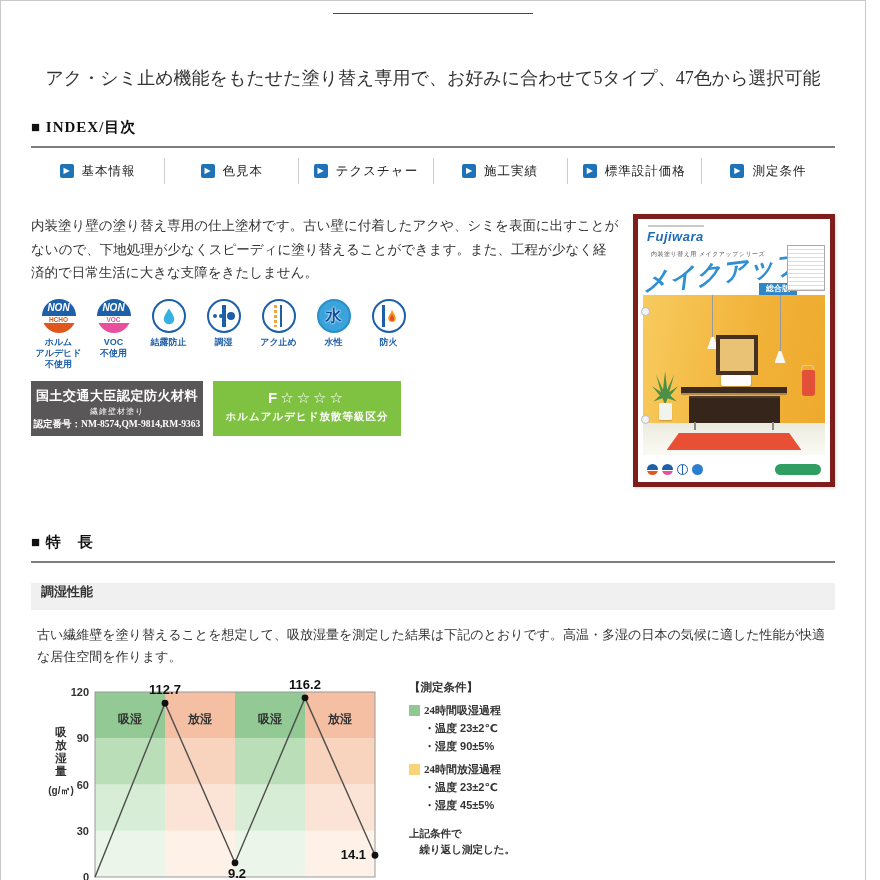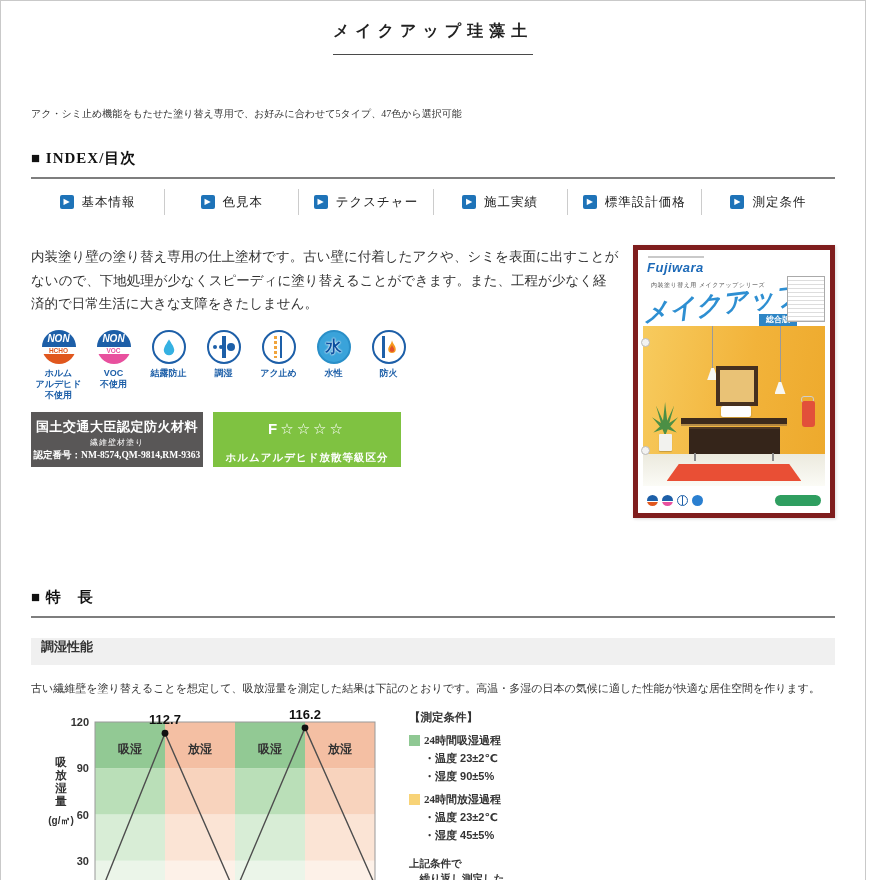--- a/index.html
+++ b/index.html
@@ -3,21 +3,21 @@
 <meta charset="utf-8">
 <style>
   html,body{margin:0;padding:0;background:#fff;}
   body{font-family:"Liberation Serif","DejaVu Serif",serif;color:#333;}
   .page{position:relative;width:864px;min-height:876px;margin:0;border:1px solid #c9c9c9;background:#fff;overflow:hidden;}
   .content{padding:0 30px;}
 
   
   .page-title{margin:20px 0 0;text-align:center;font-size:16px;font-weight:bold;letter-spacing:6px;color:#222;}
   .title-underline{width:200px;margin:12px auto 0;border-bottom:1px solid #4a4a4a;height:0;}
-  .subtitle{margin:52px 0 0;text-align:left;font-size:10px;color:#333;}
+  .subtitle{margin:52px 0 0;text-align:center;font-size:18px;color:#333;}
 
   .section-heading{margin:28px 0 0;font-size:15px;font-weight:bold;color:#111;letter-spacing:1px;}
   .rule{border:none;border-top:2px solid #7e7e7e;margin:9px 0 0;}
 
   
   .nav-row{display:flex;align-items:center;height:42px;margin-top:2px;}
   .nav-item{flex:1;display:flex;align-items:center;justify-content:center;gap:8px;height:26px;border-right:1px solid #ccc;cursor:pointer;}
   .nav-item:last-child{border-right:none;}
   .nav-ic{display:inline-block;width:14px;height:14px;background:#1e73b8;color:#fff;border-radius:2px;font-size:8px;line-height:14px;text-align:center;font-family:"Liberation Sans","DejaVu Sans",sans-serif;}
   .nav-label{font-size:12.5px;color:#222;letter-spacing:1px;white-space:nowrap;}
@@ -49,21 +49,21 @@
   .flame{position:absolute;left:52%;top:50%;transform:translate(-25%,-50%);width:12px;height:17px;}
   .flabel{margin-top:4px;font:bold 9px/1.25 "Liberation Sans","DejaVu Sans",sans-serif;color:#1d5fa8;}
 
   .cert-row{display:flex;gap:10px;margin-top:10px;}
   .cert-dark{width:172px;height:55px;background:#595757;color:#fff;text-align:center;box-sizing:border-box;padding-top:6px;}
   .cert-dark .c1{font-size:13px;font-weight:bold;letter-spacing:.5px;}
   .cert-dark .c2{font-size:8px;margin-top:1px;letter-spacing:1px;}
   .cert-dark .c3{font-size:9.5px;font-weight:bold;margin-top:1px;}
   .cert-green{width:188px;height:55px;background:#7fc241;color:#fff;text-align:center;box-sizing:border-box;padding-top:8px;font-family:"Liberation Sans","DejaVu Sans",sans-serif;}
   .cert-green .c1{font-size:15px;font-weight:bold;letter-spacing:3px;}
-  .cert-green .c2{font-size:10.5px;font-weight:bold;margin-top:13px;letter-spacing:1px;}
+  .cert-green .c2{font-size:10.5px;font-weight:bold;margin-top:3px;letter-spacing:1px;}
 
   
   .catalog{width:192px;height:263px;flex-shrink:0;position:relative;background:#fff;border:5px solid #7f1d1d;box-shadow:1px 1px 3px rgba(0,0,0,.15);font-family:"Liberation Sans","DejaVu Sans",sans-serif;}
   .cat-tagline{position:absolute;top:6px;left:10px;width:56px;height:2px;background:#c9c9c9;}
   .cat-brand{position:absolute;top:10px;left:9px;font-style:italic;font-weight:bold;font-size:13px;color:#1d6ab8;letter-spacing:.5px;}
   .cat-series{position:absolute;top:31px;left:13px;font-size:6px;color:#555;letter-spacing:.5px;white-space:nowrap;}
   .cat-title{position:absolute;top:37px;left:4px;width:150px;font-style:italic;font-weight:bold;font-size:26px;color:#2e8fd2;transform:rotate(-7deg);text-shadow:1px 1px 0 #fff;white-space:nowrap;}
   .cat-edition{position:absolute;top:64px;right:33px;background:#2e86c6;color:#fff;font-weight:bold;font-size:8px;line-height:1;padding:2px 7px;}
   .cat-spec{position:absolute;top:26px;right:5px;width:36px;height:44px;border:1px solid #aaa;background:repeating-linear-gradient(#fff 0 3px,#ddd 3px 4px);}
   .hole{position:absolute;left:3px;width:7px;height:7px;border-radius:50%;background:#f2f2f2;border:1px solid #bbb;z-index:3;}
@@ -86,23 +86,23 @@
   .rug{position:absolute;left:13%;right:13%;bottom:5px;height:17px;background:#e94f35;clip-path:polygon(9% 0,91% 0,100% 100%,0 100%);}
   .cat-footer{position:absolute;bottom:0;left:0;right:0;height:26px;background:#fff;display:flex;align-items:center;padding-left:9px;gap:4px;}
   .mic{width:11px;height:11px;border-radius:50%;flex-shrink:0;box-sizing:border-box;}
   .mic1{background:linear-gradient(#1d5fa8 52%,#fff 52% 64%,#e0571e 64%);}
   .mic2{background:linear-gradient(#1d5fa8 52%,#fff 52% 64%,#e8509e 64%);}
   .mic3{border:1.5px solid #1d5fa8;background:linear-gradient(90deg,#fff 45%,#1d5fa8 45% 58%,#fff 58%);}
   .mic4{background:#2a7fd0;}
   .cat-pill{margin-left:auto;margin-right:9px;width:46px;height:11px;border-radius:6px;background:#2f9e60;}
 
   
-  .features-heading{margin-top:70px;}
+  .features-heading{margin-top:46px;}
   .banner{margin-top:20px;background:#f0f0f0;height:27px;line-height:27px;padding-left:10px;font:bold 13px "Liberation Sans","DejaVu Sans",sans-serif;color:#333;}
-  .feat-desc{margin:14px 0 0;font-size:11px;line-height:1.7;}
+  .feat-desc{margin:14px 6px 0;font-size:13px;line-height:1.7;}
 
   
   .chart-row{display:flex;margin-top:10px;padding-left:14px;align-items:flex-start;}
   .chart-svg{display:block;}
   .phase-label{font:bold 12px "Liberation Sans","DejaVu Sans",sans-serif;fill:#333;}
   .point-label{font:bold 13px "Liberation Sans","DejaVu Sans",sans-serif;fill:#111;}
   .tick{font:bold 11px "Liberation Sans","DejaVu Sans",sans-serif;fill:#333;}
   .axis-label{font:bold 11.5px "Liberation Sans","DejaVu Sans",sans-serif;fill:#333;}
   .axis-unit{font:bold 10px "Liberation Sans","DejaVu Sans",sans-serif;fill:#333;}
   .legend{margin-left:12px;padding-top:2px;font-family:"Liberation Sans","DejaVu Sans",sans-serif;color:#333;width:132px;}
@@ -111,21 +111,20 @@
   .lg-swatch{display:inline-block;width:11px;height:11px;margin-right:4px;flex-shrink:0;}
   .lg-detail{padding-left:15px;font-size:11px;font-weight:bold;margin-top:3px;}
   .lg-note{margin-top:13px;font-size:10.5px;font-weight:bold;line-height:1.5;}
 </style>
 </head>
 <body>
 
 <div class="page">
   <div class="content">
 
-    <h1 class="page-title">メイクアップ珪藻土</h1>
     <div class="title-underline"></div>
 
     <p class="subtitle">アク・シミ止め機能をもたせた塗り替え専用で、お好みに合わせて5タイプ、47色から選択可能</p>
 
     <h2 class="section-heading">■ INDEX/目次</h2>
     <hr class="rule">
 
     <nav class="nav-row" id="nav-row">
         <div class="nav-item">
           <span class="nav-ic">▶</span>

